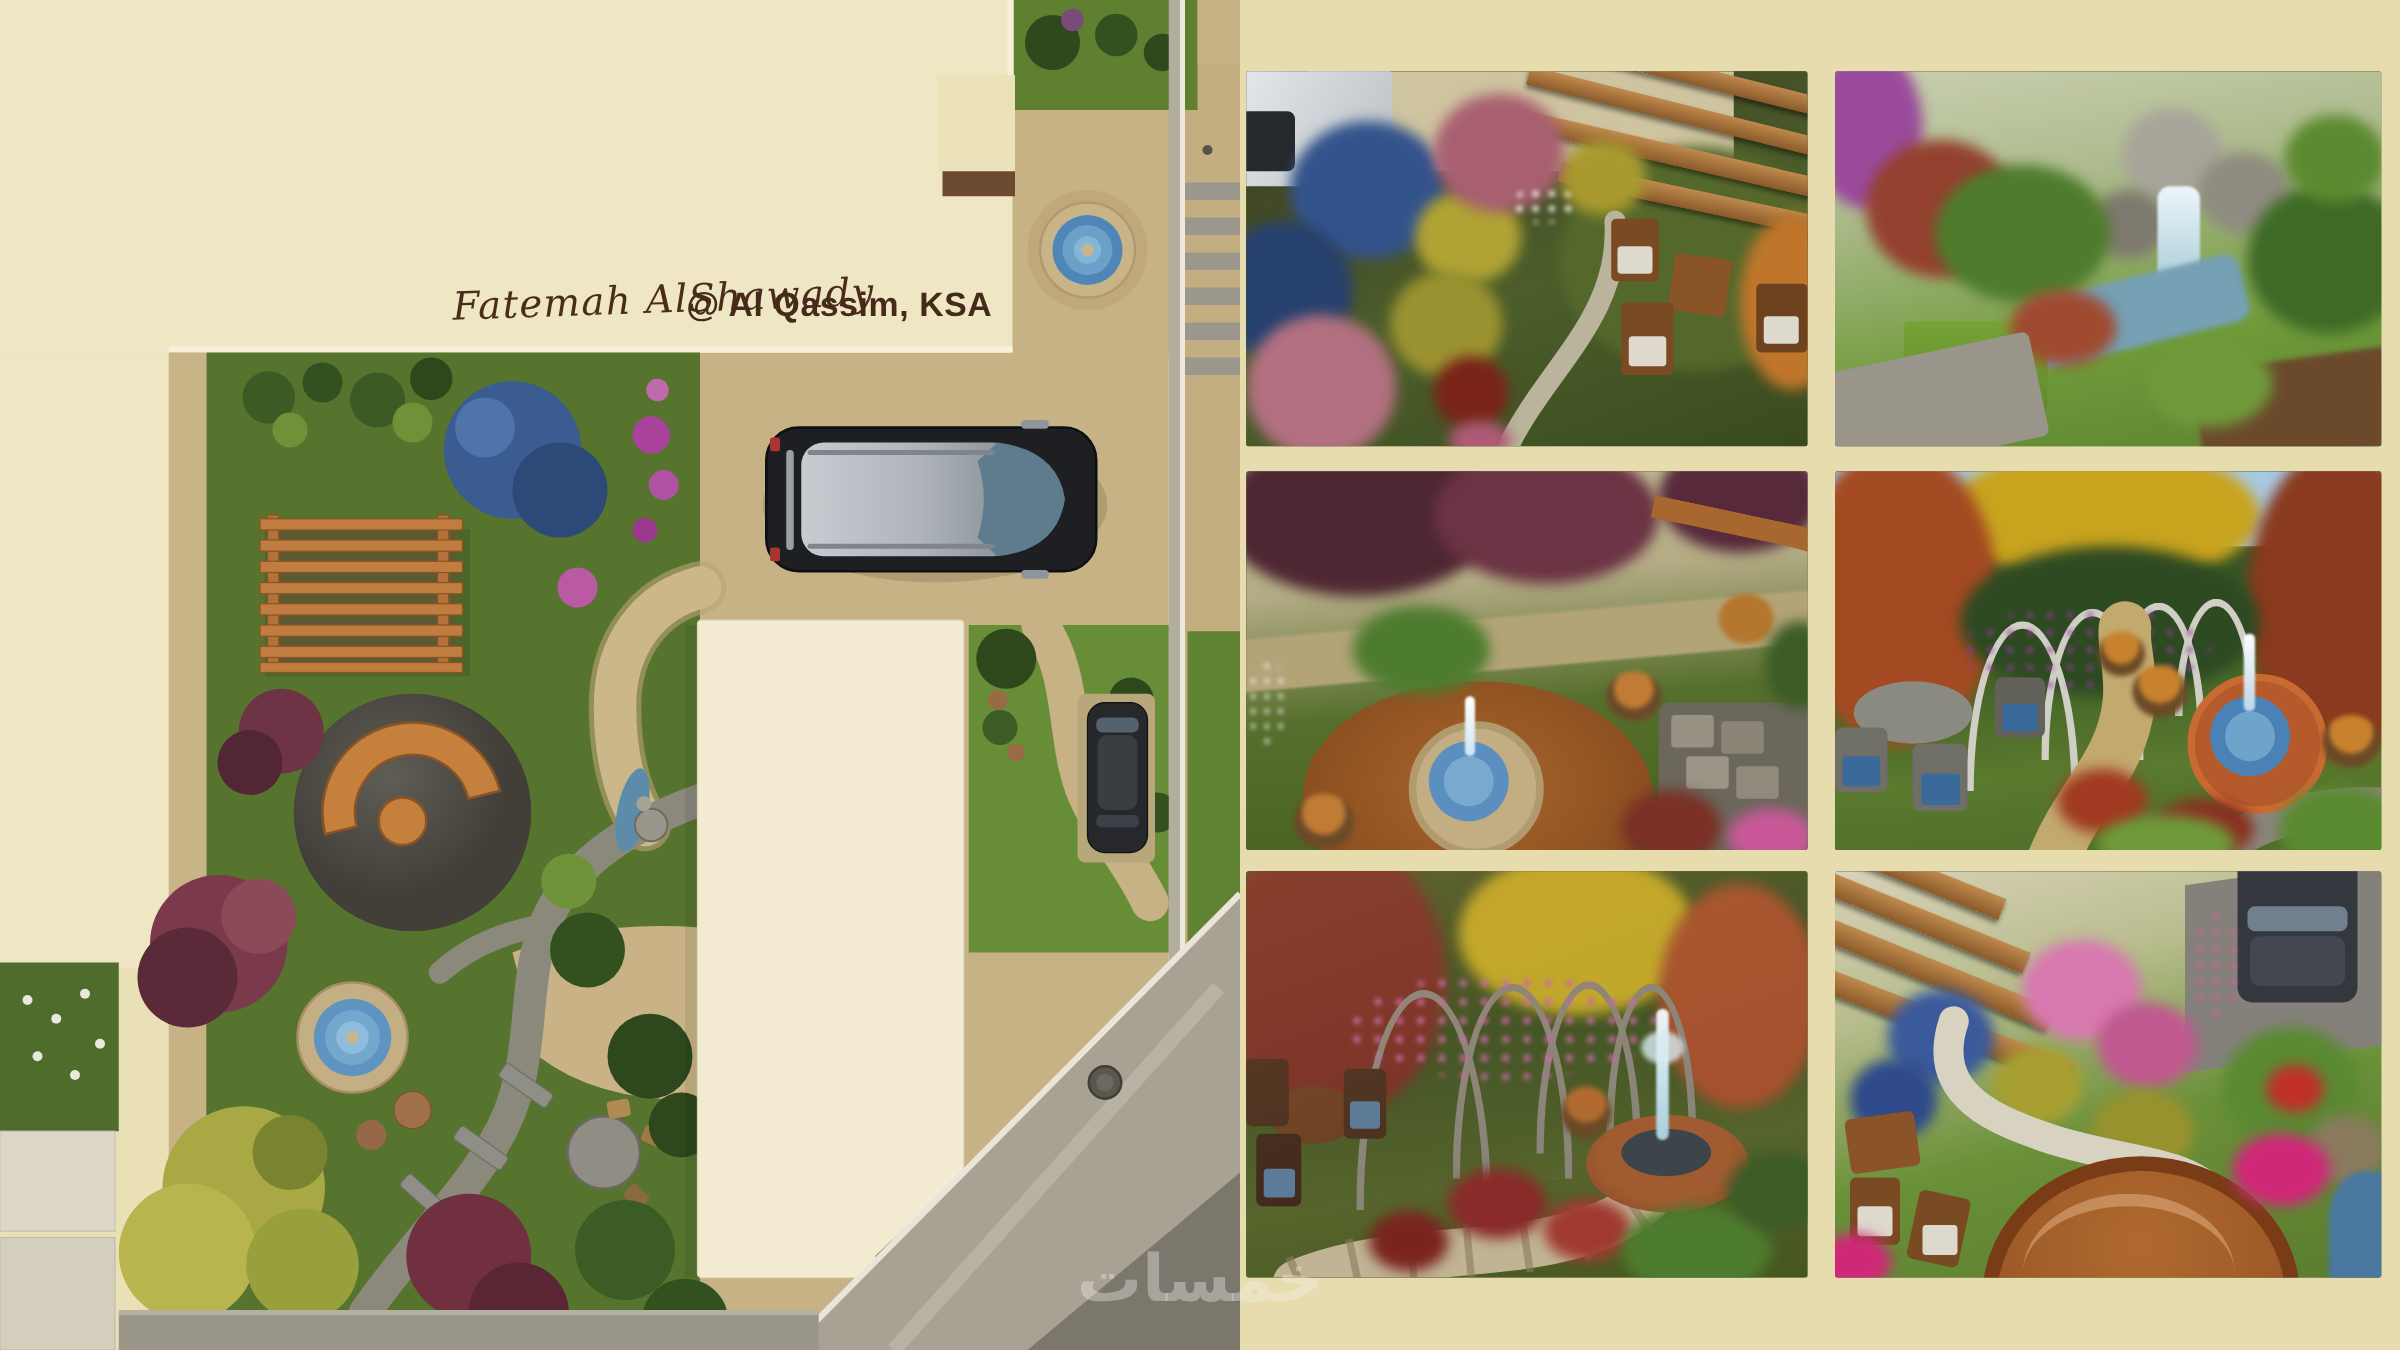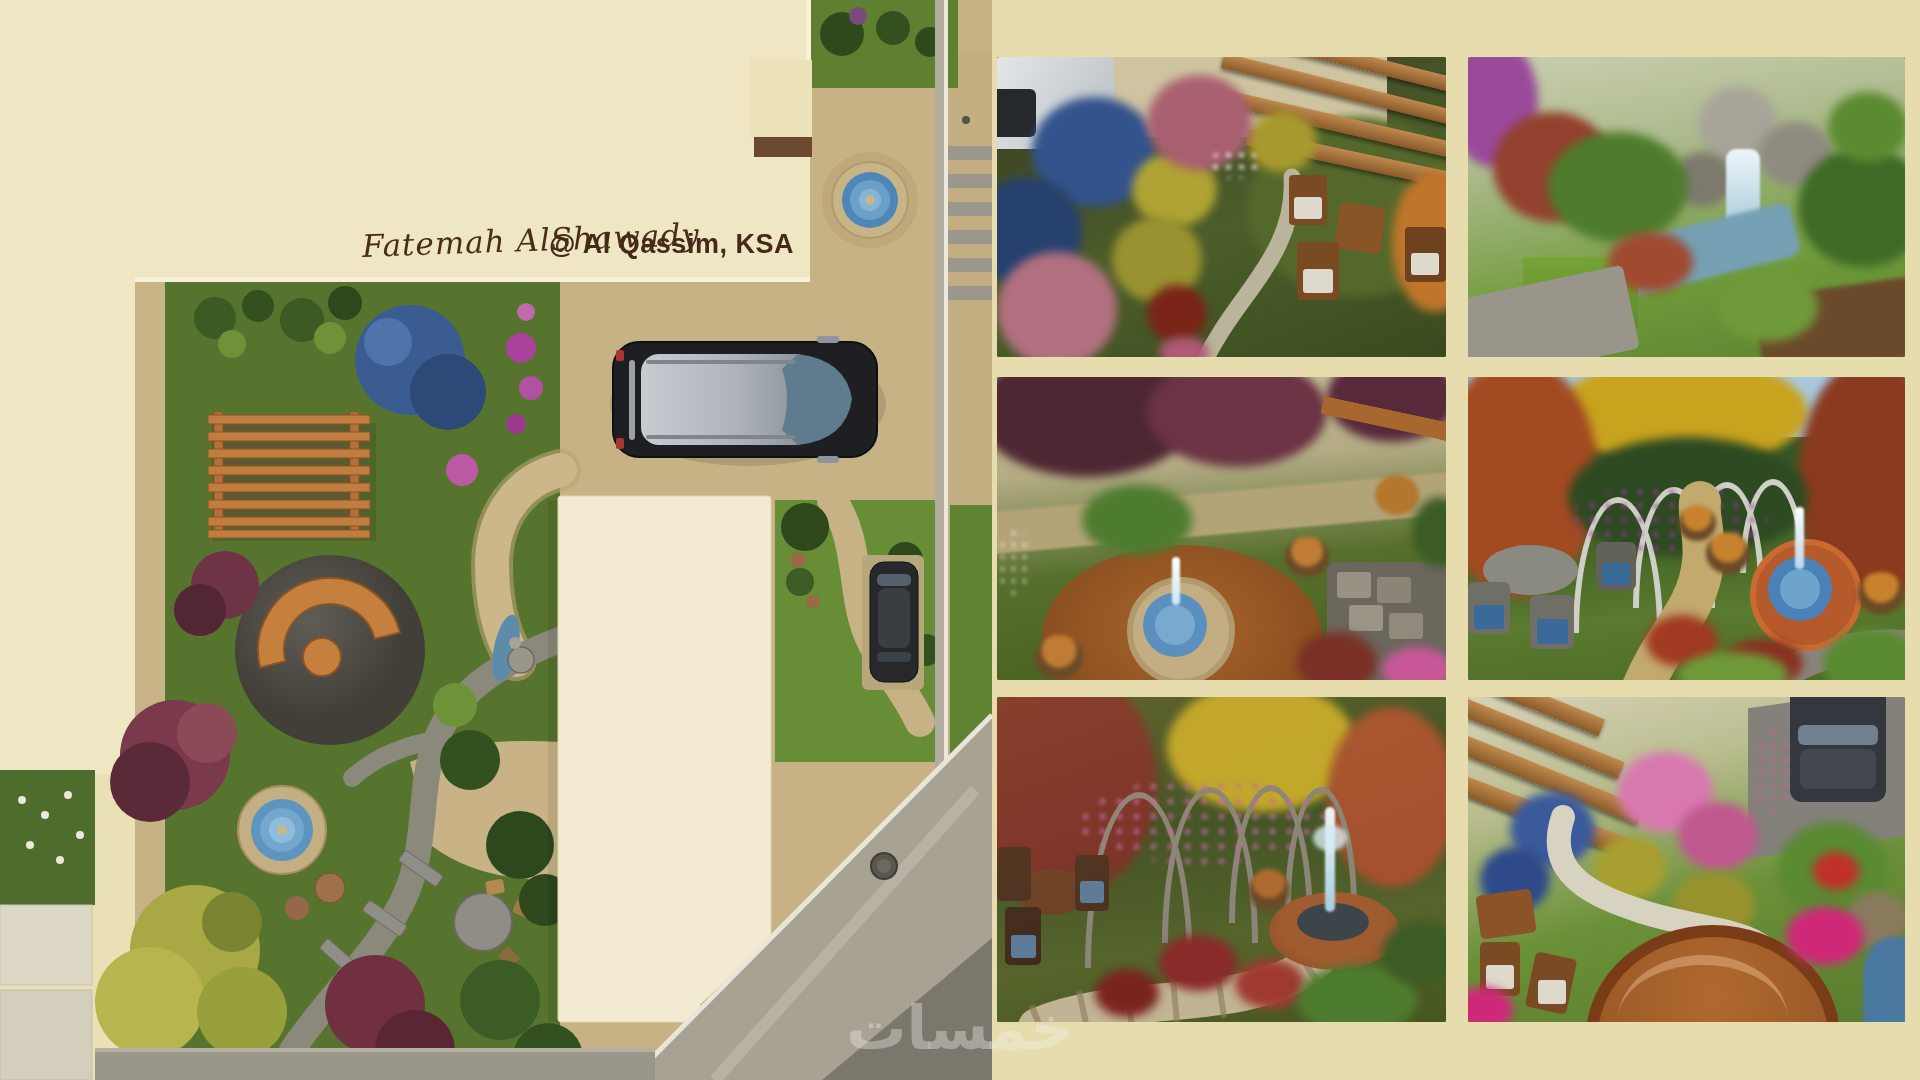--- a/index.html
+++ b/index.html
@@ -6,21 +6,21 @@
   #stage{position:relative;width:1920px;height:1080px;overflow:hidden;
          background:#e6dcae;font-family:"Liberation Sans",sans-serif;}
   
   #plan{position:absolute;left:0;top:0;width:992px;height:1080px;}
   #sig{position:absolute;left:362px;top:222px;font-family:"DejaVu Serif",serif;
        font-style:italic;font-size:31px;color:#4a2c1a;transform:rotate(-2deg);
        letter-spacing:1px;}
   #loc{position:absolute;left:549px;top:229px;font-family:"Liberation Sans",sans-serif;
        font-weight:bold;font-size:27px;color:#45291a;letter-spacing:0.5px;}
   #wm{position:absolute;left:840px;top:998px;width:240px;text-align:center;
-      font-family:"DejaVu Sans",sans-serif;font-weight:bold;font-size:60px;
+      font-family:"DejaVu Sans",sans-serif;font-weight:bold;font-size:52px;
       color:rgba(242,240,232,0.38);direction:rtl;line-height:1;}
   
   .ph{position:absolute;margin:0;overflow:hidden;border-radius:2px;background:#3a4424;}
   .scene{position:absolute;inset:0;}
   .b{position:absolute;border-radius:50%;filter:blur(5px);}
   .b2{position:absolute;border-radius:50%;filter:blur(2px);}
   .r{position:absolute;}
   .beam{position:absolute;background:linear-gradient(#c08a4e,#8a5a2a);
         box-shadow:0 3px 4px rgba(0,0,0,.45);}
   .arch{position:absolute;border:6px solid #cfcfc6;border-bottom:none;

